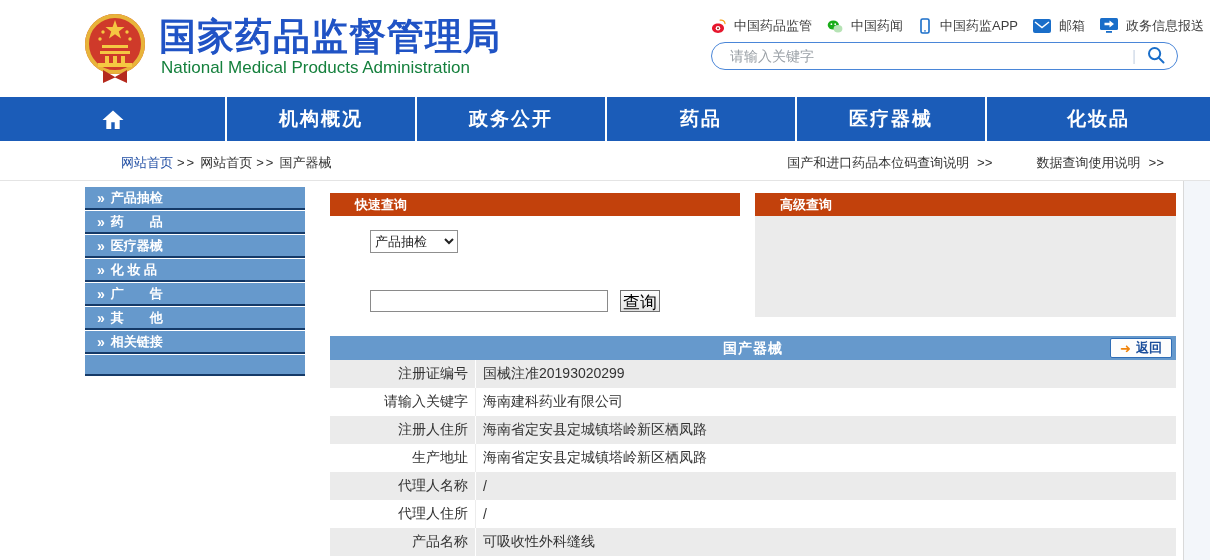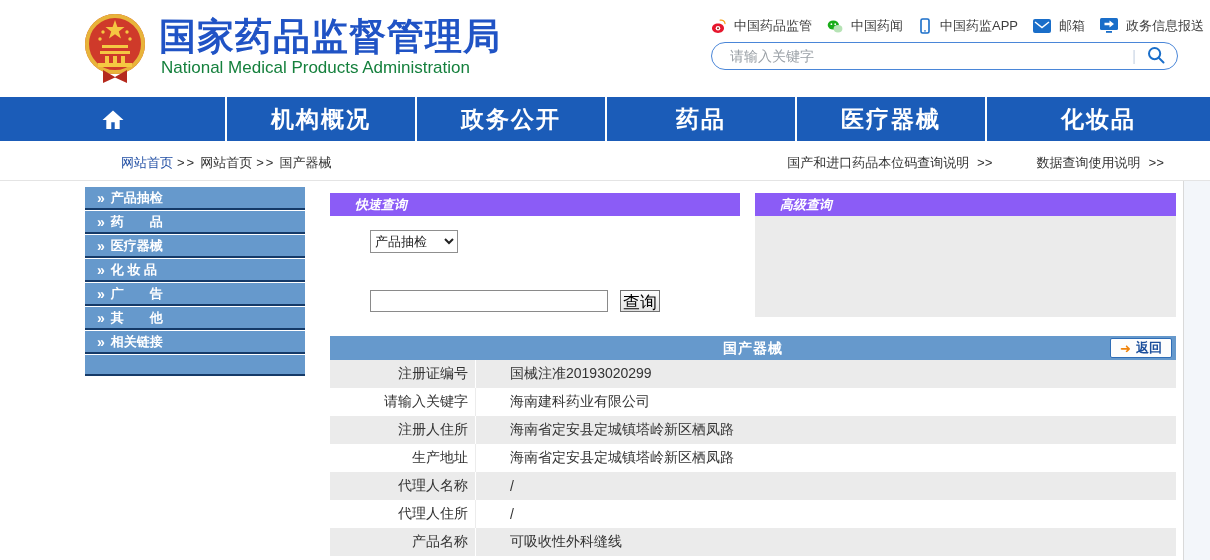--- a/index.html
+++ b/index.html
@@ -19,21 +19,21 @@
     border:1px solid #4a86d8; border-radius:15px; display:flex; align-items:center;
     padding:0 10px 0 18px; background:#fff; }
   .search-input { flex:1; border:none; outline:none; font-size:14px; color:#1d4ed8; background:transparent; }
   .search-input::placeholder { color:#9aa0a6; }
   .search-divider { color:#c9d4e4; margin-right:9px; font-size:14px; }
   .search-btn { width:22px; height:22px; background:none; border:none; cursor:pointer; padding:0; }
 
   
   .nav { height:44px; background:#1b5cb8; display:flex; }
   .nav-cell { display:flex; align-items:center; justify-content:center; color:#fff;
-    font-size:23px; font-weight:bold; letter-spacing:2px; cursor:pointer;
+    font-size:19px; font-weight:bold; letter-spacing:2px; cursor:pointer;
     border-right:2px solid #fff; }
   .nav-cell.c0 { width:227px; }
   .nav-cell.cm { width:190px; }
   .nav-cell.cl { flex:1; border-right:none; }
 
   
   .crumb-row { position:relative; height:40px; border-bottom:1px solid #e4e4e4;
     font-size:13px; color:#333; background:#fff; }
   .crumbs { position:absolute; left:85px; top:13px; white-space:nowrap; }
   .crumb-link { color:#2451a5; cursor:pointer;margin-left:36px; }
@@ -46,22 +46,22 @@
   .right-strip { position:absolute; right:0; top:0; width:27px; height:100%;
     background:#f3f6fa; border-left:1px solid #d9d9d9; }
 
   .sidebar { position:absolute; left:85px; top:6px; width:220px; }
   .side-item { height:23px; background:#6699cc; border-bottom:2px solid #153a68;
     margin-bottom:1px; color:#fff; font-weight:bold; font-size:13px; display:flex;
     align-items:center; padding-left:12px; cursor:pointer; white-space:pre; }
   .side-item .marker { margin-right:6px; font-size:14px; }
   .side-filler { height:21px; background:#6699cc; border-bottom:2px solid #153a68; }
 
-  .panel-head { height:23px; background:#8b5cf6; color:#fff; font-weight:bold;
-    font-size:13px; line-height:23px; padding-left:25px;font-style:italic; }
+  .panel-head { height:23px; background:#c2410c; color:#fff; font-weight:bold;
+    font-size:13px; line-height:23px; padding-left:25px; }
   .panel-quick { position:absolute; left:330px; top:12px; width:410px; }
   .panel-quick-body { position:relative; height:107px; background:#fff; }
   .qq-select { position:absolute; left:40px; top:14px; width:88px; height:23px;
     font-size:13px; color:#222; border:1px solid #8f8f8f; background:#fff; }
   .qq-input { position:absolute; left:40px; top:74px; width:238px; height:22px;
     border:1px solid #8a8a8a; font-size:13px; padding:0 4px; outline:none; }
   .qq-btn { position:absolute; left:290px; top:74px; width:40px; height:22px; font-size:17px;
     border:1px solid #707070; background:linear-gradient(#fdfdfd,#e3e3e3); cursor:pointer; }
   .panel-adv { position:absolute; left:755px; top:12px; width:421px; }
   .panel-adv-body { height:101px; background:#ebebeb; }
@@ -76,21 +76,21 @@
     font-weight:bold; font-size:13px; display:flex; align-items:center; gap:5px;
     cursor:pointer; }
   .back-arrow { color:#f0840c; font-size:13px; font-weight:bold; }
   .trow { display:flex; height:28px; align-items:stretch; font-size:14px; color:#333; }
   .trow:nth-child(odd)  { background:#ebebeb; }
   .trow:nth-child(even) { background:#fff; }
   .tlabel { width:146px; display:flex; align-items:center; justify-content:flex-end;
     padding-right:7px; border-right:1px solid transparent; white-space:nowrap; }
   .trow:nth-child(odd)  .tlabel { border-right-color:#ffffff; }
   .trow:nth-child(even) .tlabel { border-right-color:#ececec; }
-  .tvalue { display:flex; align-items:center; padding-left:7px; white-space:nowrap;margin-left:27px; }
+  .tvalue { display:flex; align-items:center; padding-left:7px; white-space:nowrap; }
 </style>
 </head>
 <body>
 
 <div class="header">
   <svg class="emblem" viewBox="0 0 64 78">
     <circle cx="32" cy="36" r="30" fill="#cf3a2a"></circle>
     <circle cx="32" cy="36" r="28" fill="none" stroke="#e8b43a" stroke-width="4"></circle>
     <polygon points="32,12 34.4,19 41.5,19 35.8,23.4 38,30.5 32,26.2 26,30.5 28.2,23.4 22.5,19 29.6,19" fill="#f5c842"></polygon>
     <circle cx="20" cy="24" r="1.7" fill="#f5c842"></circle>

